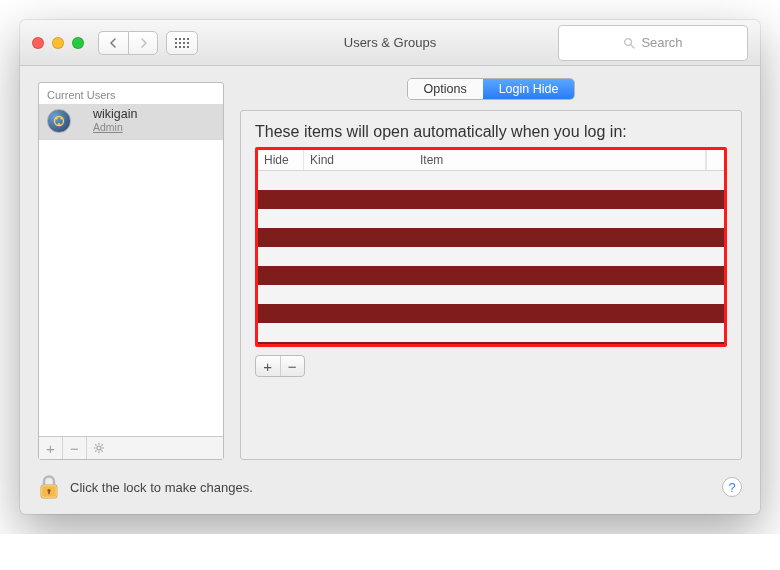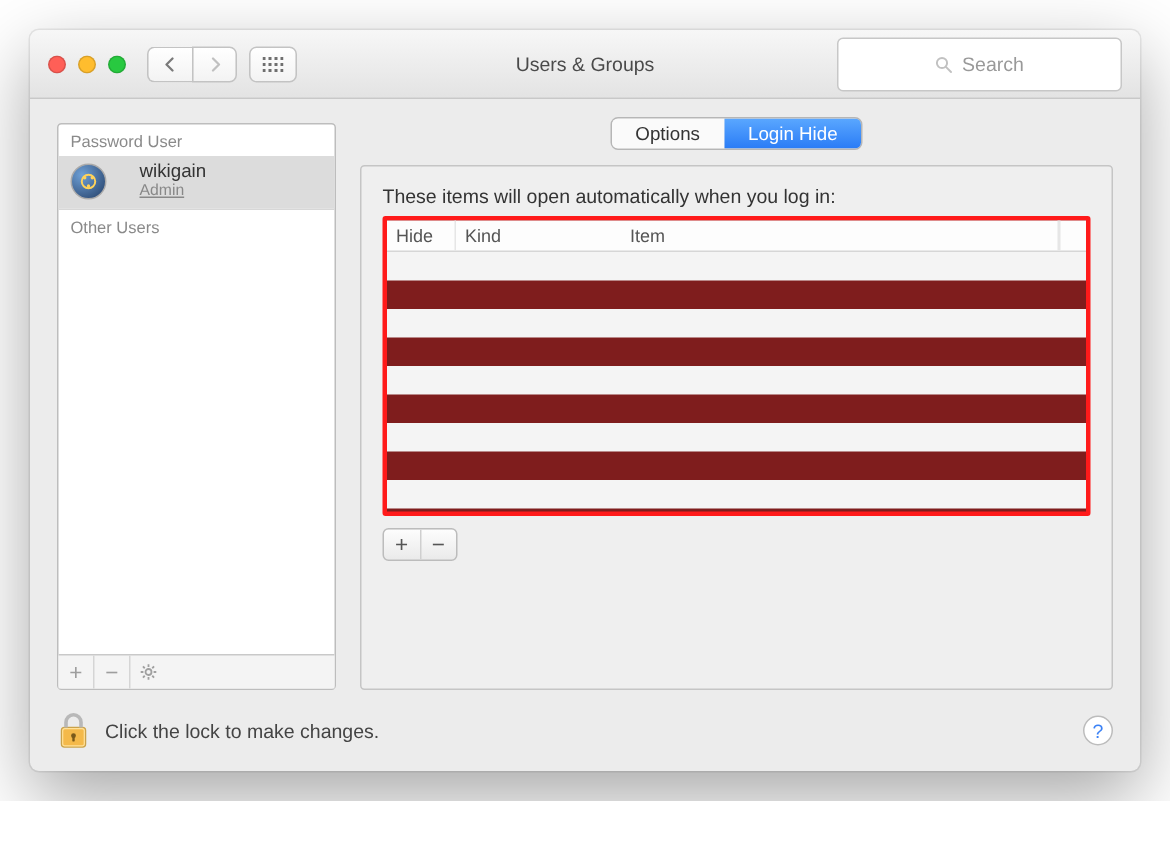--- a/index.html
+++ b/index.html
@@ -126,21 +126,21 @@
     color:#fff;
   }
   .main-panel {
     flex:1;
     border:1px solid #c5c5c5;
     border-radius:3px;
     background:#efefef;
     padding: 12px 14px 10px;
     display:flex; flex-direction:column;
   }
-  .hint { font-size:13px; color:#333; margin-bottom:6px; }
+  .hint { font-size:16px; color:#333; margin-bottom:6px; }
   .table-frame {
     border: 3px solid #ff1a1a;
     border-radius:2px;
     background:#7f1d1d;
     height: 200px;
     display:flex; flex-direction:column;
   }
   .thead {
     display:flex; font-size:12px; color:#555;
     border-bottom:1px solid #d6d6d6;
@@ -224,37 +224,36 @@
           <line x1="7.6" y1="7.6" x2="11" y2="11" stroke="#999" stroke-width="1.3" stroke-linecap="round"></line>
         </svg>
       <span>Search</span>
     </div>
   </div>
 
   <div class="body">
     <div class="columns">
 
       <div class="sidebar">
-        <div class="sb-section-label">Password User</div>
+        <div class="sb-section-label">Current Users</div>
         <div class="user-row selected">
           <div class="avatar">
             <svg width="14" height="14" viewBox="0 0 14 14">
                 <circle cx="7" cy="7" r="4.5" fill="none" stroke="#ffd35a" stroke-width="1.3"></circle>
                 <circle cx="4.5" cy="4.5" r="1.1" fill="#ffd35a"></circle>
                 <circle cx="9.5" cy="4.5" r="1.1" fill="#ffd35a"></circle>
                 <circle cx="7" cy="10" r="1.1" fill="#ffd35a"></circle>
               </svg>
           </div>
           <div class="user-text">
             <span class="user-name">wikigain</span>
             <span class="user-sub">Admin</span>
           </div>
         </div>
         <div class="sb-divider"></div>
-        <div class="sb-section-label">Other Users</div>
         <div class="sb-grow"></div>
         <div class="sb-footer">
           <div class="fbtn">+</div>
           <div class="fbtn">−</div>
           <div class="fbtn" style="border-right:none;">
             <svg width="12" height="12" viewBox="0 0 12 12">
                 <circle cx="6" cy="6" r="2" fill="none" stroke="#a0a0a0" stroke-width="1.2"></circle>
                 <g stroke="#a0a0a0" stroke-width="1.2">
                   <line x1="6" y1="0.8" x2="6" y2="2.6"></line>
                   <line x1="6" y1="9.4" x2="6" y2="11.2"></line>

